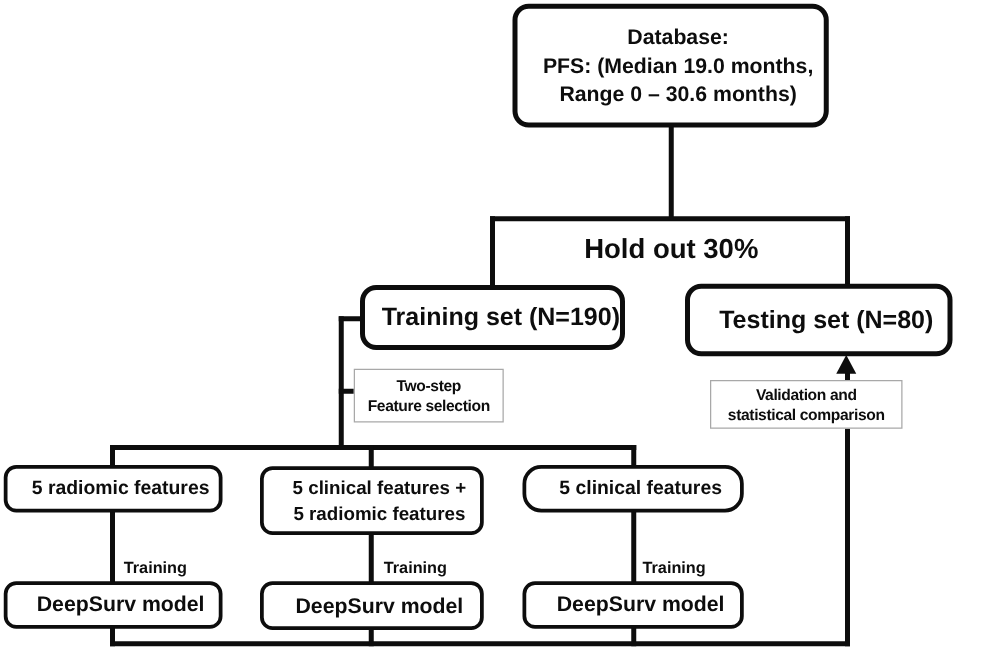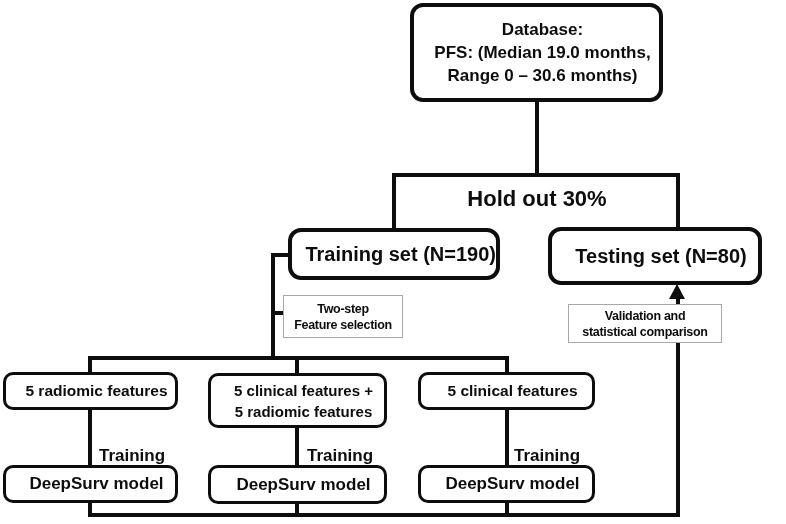--- a/index.html
+++ b/index.html
@@ -51,28 +51,28 @@
     position: absolute;
     font-weight: bold;
     white-space: nowrap;
     z-index: 2;
   }
   .db-box   { left: 410px; top: 3px;   width: 253px; height: 99px; font-size: 17px; line-height: 23px; }
   .train-box{ left: 288px; top: 228px; width: 212px; height: 52px; font-size: 20px; align-items: flex-end; }
   .test-box { left: 548px; top: 227px; width: 214px; height: 58px; font-size: 20px; }
   .f1 { left: 3px;   top: 372px; width: 175px; height: 38px; font-size: 15.5px; }
   .f2 { left: 208px; top: 373px; width: 179px; height: 55px; font-size: 15px; line-height: 21px; }
-  .f3 { left: 418px; top: 372px; width: 177px; height: 38px; font-size: 15.5px; }
+  .f3 { left: 418px; top: 372px; width: 177px; height: 38px; font-size: 15.5px; border-radius: 15px; }
   .d1 { left: 3px;   top: 465px; width: 175px; height: 38px; font-size: 17px; }
   .d2 { left: 208px; top: 465px; width: 179px; height: 39px; font-size: 17px; }
   .d3 { left: 418px; top: 465px; width: 177px; height: 38px; font-size: 17px; }
   .twostep-box    { left: 283px; top: 295px; width: 120px; height: 43px; }
   .validation-box { left: 520px; top: 304px; width: 154px; height: 39px; margin-left: 48px; }
   .holdout { left: 417px; top: 186px; width: 240px; text-align: center; font-size: 22px; }
-  .tlabel  { font-size: 17px; }
+  .tlabel  { font-size: 13px; }
   .t1 { left: 99px;  top: 446px; }
   .t2 { left: 307px; top: 446px; }
   .t3 { left: 514px; top: 446px; }
   .arrow-head {
     position: absolute;
     left: 669px; top: 284px;
     width: 0; height: 0;
     border-left: 8px solid transparent;
     border-right: 8px solid transparent;
     border-bottom: 15px solid #0d0d0d;

